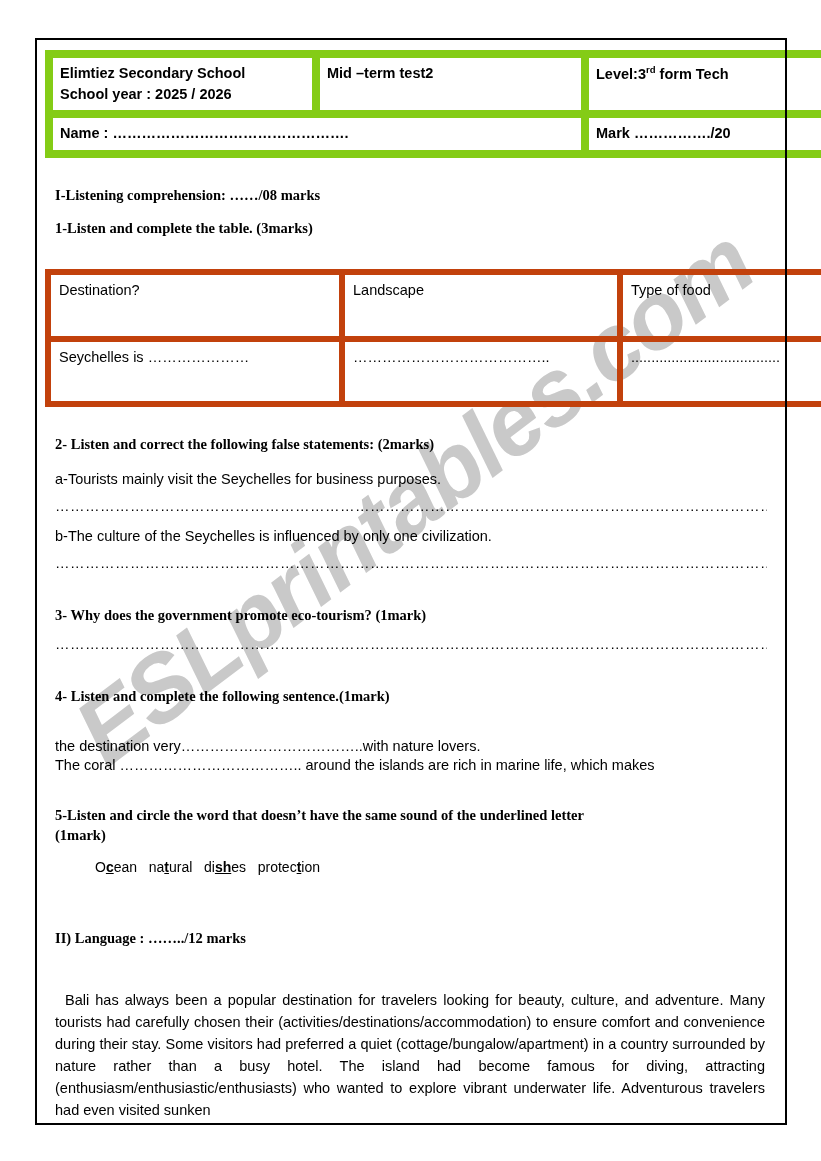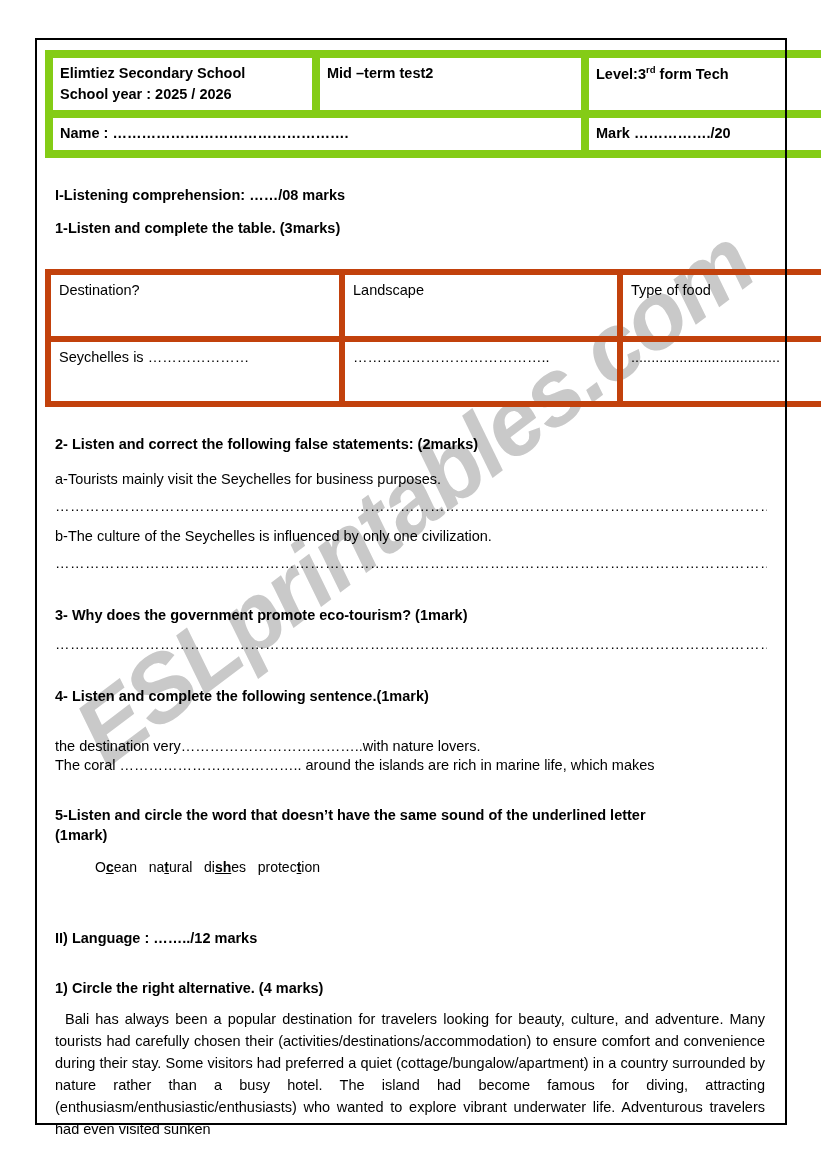--- a/index.html
+++ b/index.html
@@ -88,20 +88,21 @@
   td.hdr-c3 { width: 228px; }
   .hdr-line { display: block; white-space: nowrap; }
   sup.ord { font-size: 0.66em; vertical-align: super; }
 
   
   .block { padding: 0 10px; }
   .q-bold {
     font-weight: bold;
     font-size: 14.5px;
     line-height: 1.35;
+    font-family: Liberation Serif, serif;
   }
   .q-plain {
     font-weight: normal;
     font-size: 14.5px;
     line-height: 1.35;
   }
   .dots-line {
     font-size: 14.5px;
     letter-spacing: 0.5px;
     white-space: nowrap;
@@ -261,20 +262,19 @@
       <span><span>protec</span><u>t</u><span>ion</span></span>
     </div>
   </div>
 
   <div class="sp34"></div>
   <div class="sp20"></div>
 
   <div class="block">
     <div class="q-bold">II) Language : ……../12 marks</div>
     <div class="sp30"></div>
-    <div class="q-bold">1) Circle the right alternative. (4 marks)</div>
   </div>
 
   <div class="sp10"></div>
 
   <div class="para">Bali has always been a popular destination for travelers looking for beauty, culture, and adventure. Many tourists had carefully chosen their (activities/destinations/accommodation) to ensure comfort and convenience during their stay. Some visitors had preferred a quiet (cottage/bungalow/apartment) in a country surrounded by nature rather than a busy hotel. The island had become famous for diving, attracting (enthusiasm/enthusiastic/enthusiasts) who wanted to explore vibrant underwater life. Adventurous travelers had even visited sunken</div>
 
 </div>
 
 </body></html>

